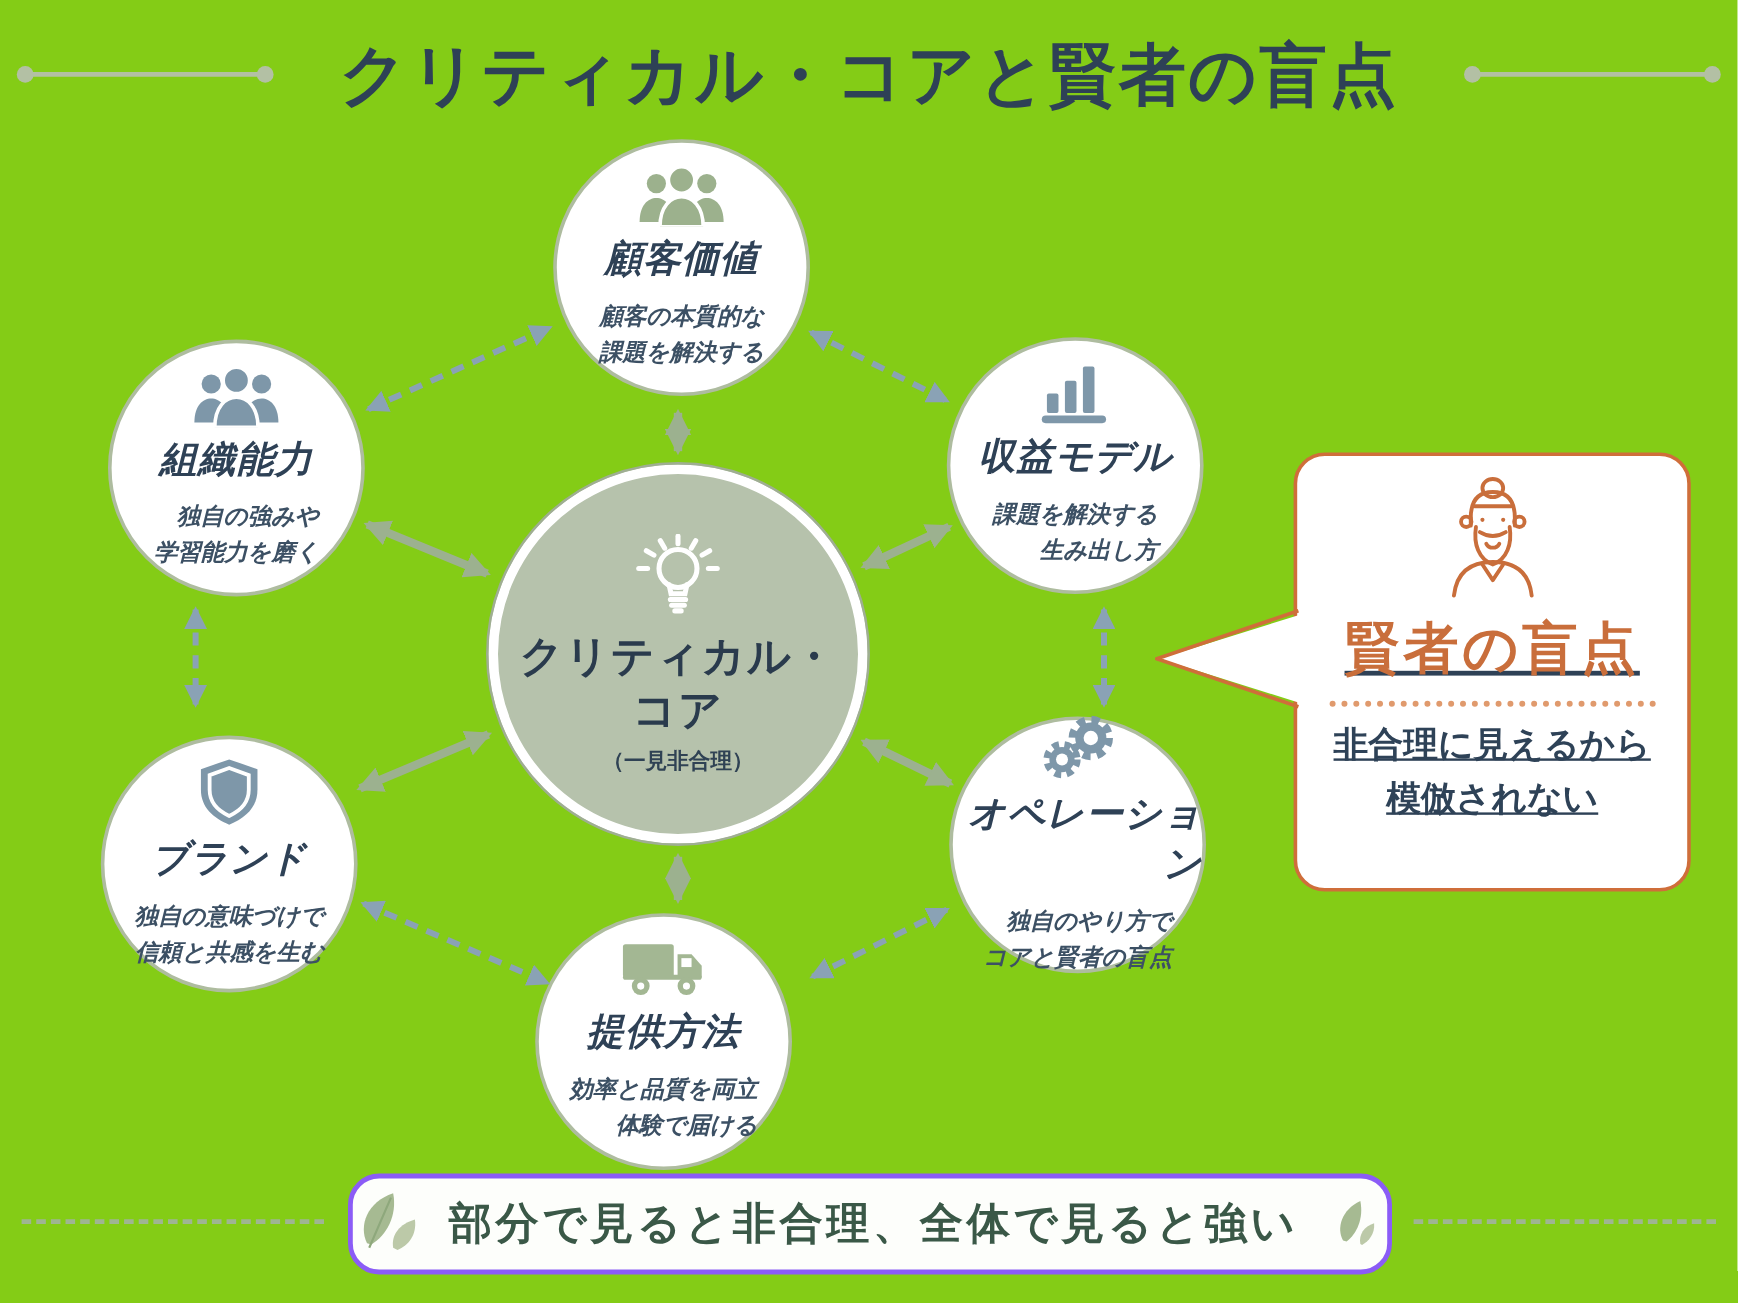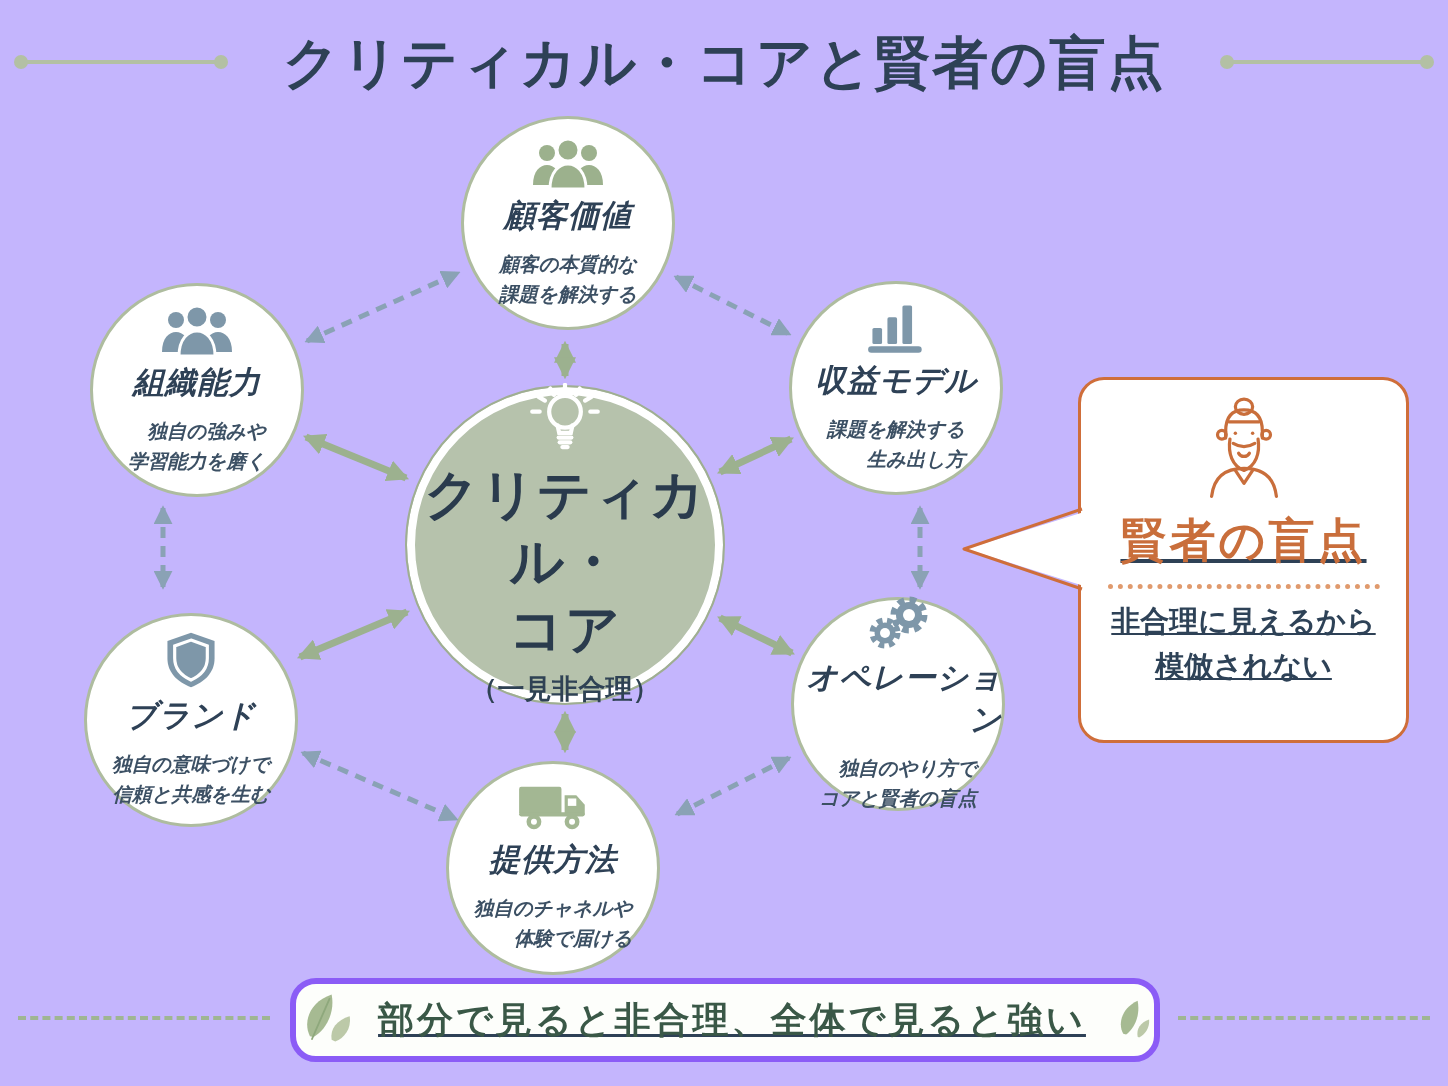--- a/index.html
+++ b/index.html
@@ -1,18 +1,18 @@
 <!DOCTYPE html>
 <html><head>
 <meta charset="utf-8">
 <style>
   html,body{margin:0;padding:0;background:#fdfdfb;}
   .stage{
     position:relative;width:1448px;height:1086px;overflow:hidden;
-    background:#c4b5fd;
+    background:#84cc16;
     font-family:"Liberation Sans","DejaVu Sans",sans-serif;
     color:#2e4156;
   }
   
   .title{
     position:absolute;left:0;top:26px;width:100%;
     text-align:center;font-size:56px;font-weight:700;letter-spacing:2px;
     color:#2e4156;
   }
   .decor{position:absolute;top:60px;height:4px;background:#b3c0a4;border-radius:2px;}
@@ -45,39 +45,39 @@
   .pos-op{left:791px;top:597px;}
   .pos-dm{left:446px;top:761px;}
 
   .center-node{
     position:absolute;left:405px;top:385px;width:320px;height:320px;border-radius:50%;
     background:#b6c2ac;border:2px solid #9fae92;box-sizing:border-box;
     box-shadow:inset 0 0 0 8px #ffffff;
     display:flex;flex-direction:column;align-items:center;justify-content:center;
     text-align:center;z-index:2;
   }
-  .center-title{font-size:54px;font-weight:700;color:#2a3b4d;line-height:1.25;letter-spacing:1px;white-space:pre-line;margin-top:6px;}
-  .center-sub{font-size:27px;font-weight:600;color:#2f4254;margin-top:8px;}
+  .center-title{font-size:36px;font-weight:700;color:#2a3b4d;line-height:1.25;letter-spacing:1px;white-space:pre-line;margin-top:6px;}
+  .center-sub{font-size:18px;font-weight:600;color:#2f4254;margin-top:8px;}
 
   
   .callout{
     position:absolute;left:1078px;top:377px;width:331px;height:366px;
     background:#ffffff;border:3px solid #cf6e3a;border-radius:26px;box-sizing:border-box;
     display:flex;flex-direction:column;align-items:center;z-index:1;text-align:center;text-decoration:underline;
   }
   .callout .icon{margin-top:16px;line-height:0;}
   .callout-title{font-size:46px;font-weight:700;color:#c96e3b;letter-spacing:3px;margin-top:4px;}
   .callout-divider{width:272px;border-top:5px dotted #e09a6d;margin:12px auto 10px auto;}
   .callout-body{font-size:29px;font-weight:700;color:#2e4257;line-height:1.55;white-space:pre-line;}
 
   
   .banner{
     position:absolute;left:290px;top:978px;width:870px;height:84px;box-sizing:border-box;
-    background:#fdfefb;border:6px solid #8b5cf6;border-radius:26px;
-    display:flex;align-items:center;justify-content:center;gap:20px;z-index:2;text-decoration:underline;
+    background:#fdfefb;border:4px solid #8b5cf6;border-radius:26px;
+    display:flex;align-items:center;gap:20px;z-index:2;
   }
   .banner-text{font-size:36px;font-weight:700;color:#3a5847;letter-spacing:3px;}
   .dash-line{position:absolute;top:1016px;border-top:4px dashed #9fb592;}
   .dash-line.left{left:18px;width:252px;}
   .dash-line.right{left:1178px;width:252px;}
 </style>
 </head>
 <body>
 
 <div class="stage">
@@ -193,21 +193,21 @@
         <path d="M45 11 H56 L64 20 V29 H45 Z"></path>
         <rect x="48" y="14" width="8" height="7" fill="#ffffff"></rect>
         <rect x="2" y="27" width="62" height="4" rx="2"></rect>
         <circle cx="16" cy="36" r="7"></circle>
         <circle cx="16" cy="36" r="2.8" fill="#ffffff"></circle>
         <circle cx="52" cy="36" r="7"></circle>
         <circle cx="52" cy="36" r="2.8" fill="#ffffff"></circle>
       </svg>
     </span>
     <div class="node-title">提供方法</div>
-    <div class="node-desc">独自のチャネルや
+    <div class="node-desc">効率と品質を両立
 体験で届ける</div>
   </div>
 
   <div class="callout">
     <span class="icon">
       <svg width="108" height="110" viewBox="0 0 100 100" fill="none" stroke="#c96e3b" stroke-width="3" stroke-linecap="round" stroke-linejoin="round">
         <ellipse cx="50" cy="9" rx="8" ry="7"></ellipse>
         <path d="M33 32 C33 17 40 12 50 12 C60 12 67 17 67 32 L67 38"></path>
         <path d="M33 32 L33 38"></path>
         <line x1="36" y1="23" x2="64" y2="23"></line>

